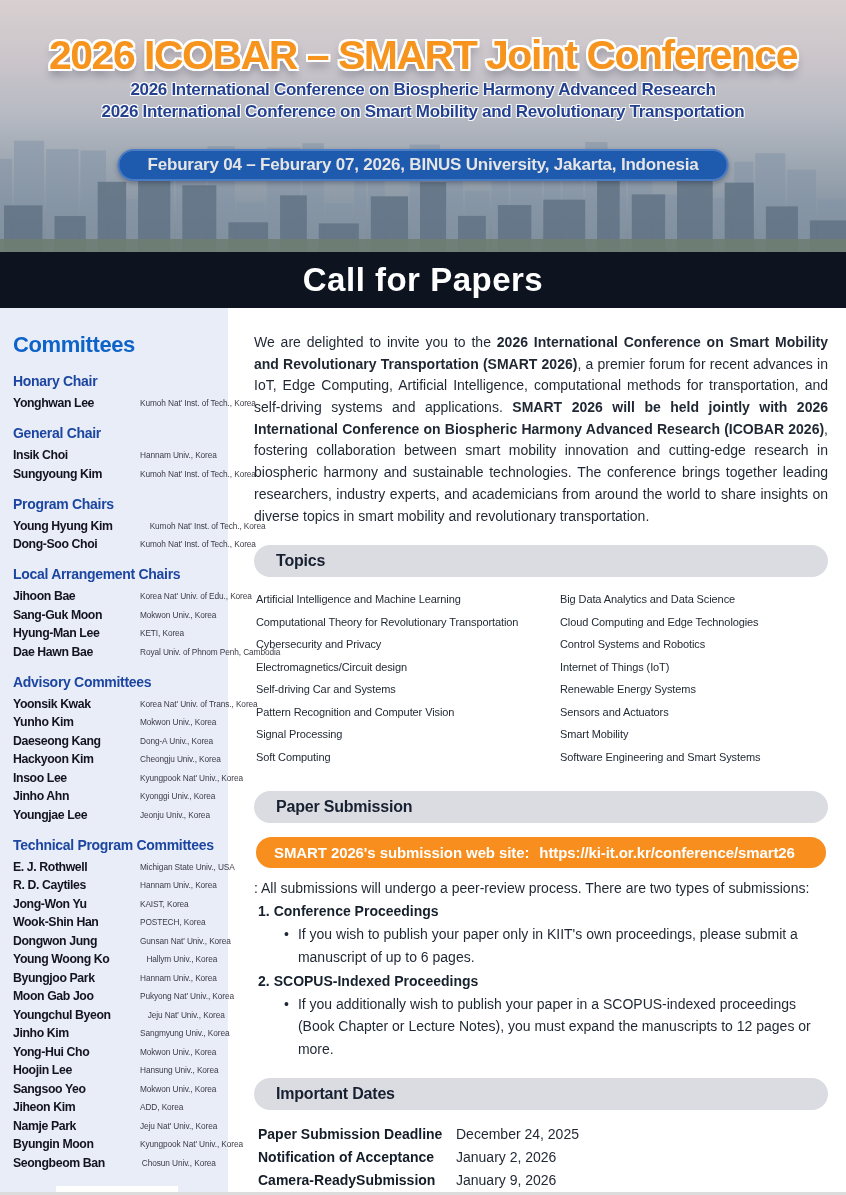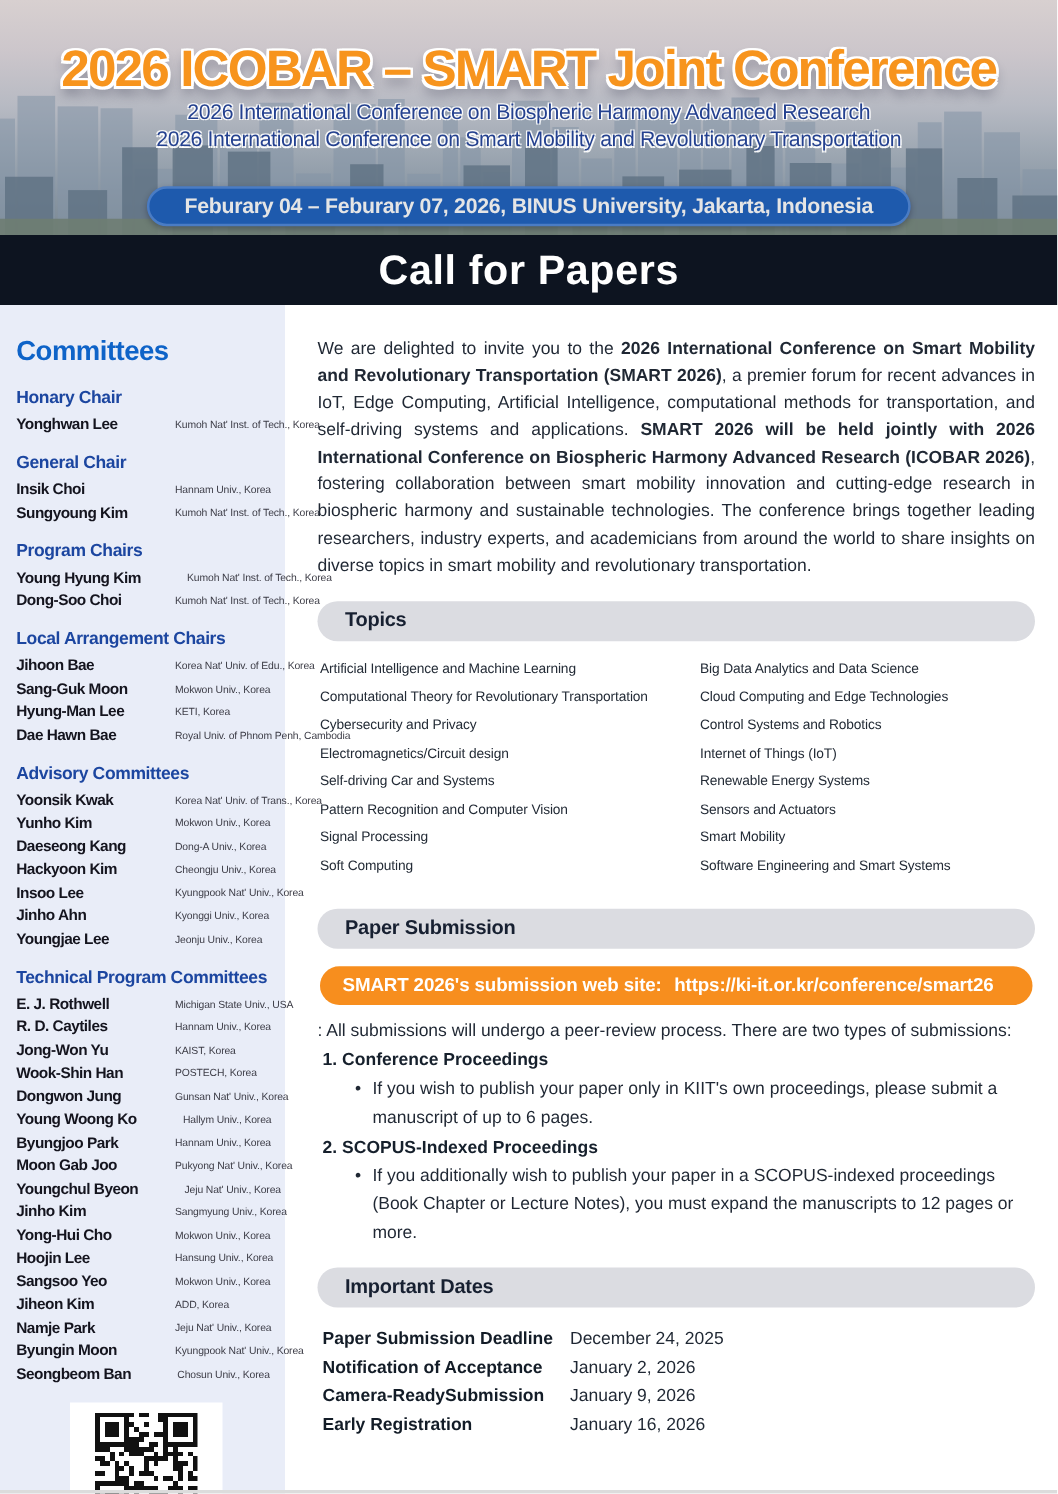--- a/index.html
+++ b/index.html
@@ -1,27 +1,27 @@
 <!DOCTYPE html>
 <html><head>
 <meta charset="utf-8">
 <style>
   html,body{margin:0;padding:0;background:#fff;}
   .page{width:846px;height:1195px;position:relative;overflow:hidden;margin:0 auto;
         font-family:"Liberation Sans",sans-serif;display:flex;flex-direction:column;background:#fff;}
 
   
-  .hero{position:relative;height:188px;flex:0 0 auto;
+  .hero{position:relative;height:252px;flex:0 0 auto;
         background:linear-gradient(180deg,#d8d0d0 0%,#ccc6cb 22%,#b7bac3 45%,#9da7b2 65%,#8a97a4 82%,#7c8a93 100%);}
   .hero svg.skyline{position:absolute;left:0;bottom:0;width:846px;height:140px;display:block;}
   .hero-text{position:absolute;left:0;top:0;width:100%;text-align:center;z-index:2;}
   .hero-title{margin:34px 0 2px;font-size:41px;line-height:1.05;font-weight:bold;letter-spacing:-1.5px;color:#F7941D;
     text-shadow:-2px -2px 0 #fff,2px -2px 0 #fff,-2px 2px 0 #fff,2px 2px 0 #fff,-2px 0 0 #fff,2px 0 0 #fff,
                  0 -2px 0 #fff,0 2px 0 #fff,0 6px 9px rgba(30,35,60,.4);}
-  .hero-sub{font-size:17px;font-weight:normal;color:#24418F;line-height:1.32;letter-spacing:-.3px;
+  .hero-sub{font-size:17px;font-weight:bold;color:#24418F;line-height:1.32;letter-spacing:-.3px;
     text-shadow:-1px -1px 0 rgba(255,255,255,.9),1px -1px 0 rgba(255,255,255,.9),
                 -1px 1px 0 rgba(255,255,255,.9),1px 1px 0 rgba(255,255,255,.9);}
   .date-pill{position:absolute;left:50%;transform:translateX(-50%);top:149px;z-index:3;
     background:#1E5AAD;border:2px solid #4a7cc4;border-radius:16px;padding:4px 28px;white-space:nowrap;
     color:#e5e5e5;font-weight:bold;font-size:17px;letter-spacing:-.2px;box-shadow:0 2px 5px rgba(0,0,30,.3);}
 
   
   .band{height:56px;flex:0 0 auto;background:#0D1420;display:flex;align-items:center;justify-content:center;}
   .band-title{color:#fff;font-size:33px;font-weight:bold;letter-spacing:.5px;}
 

